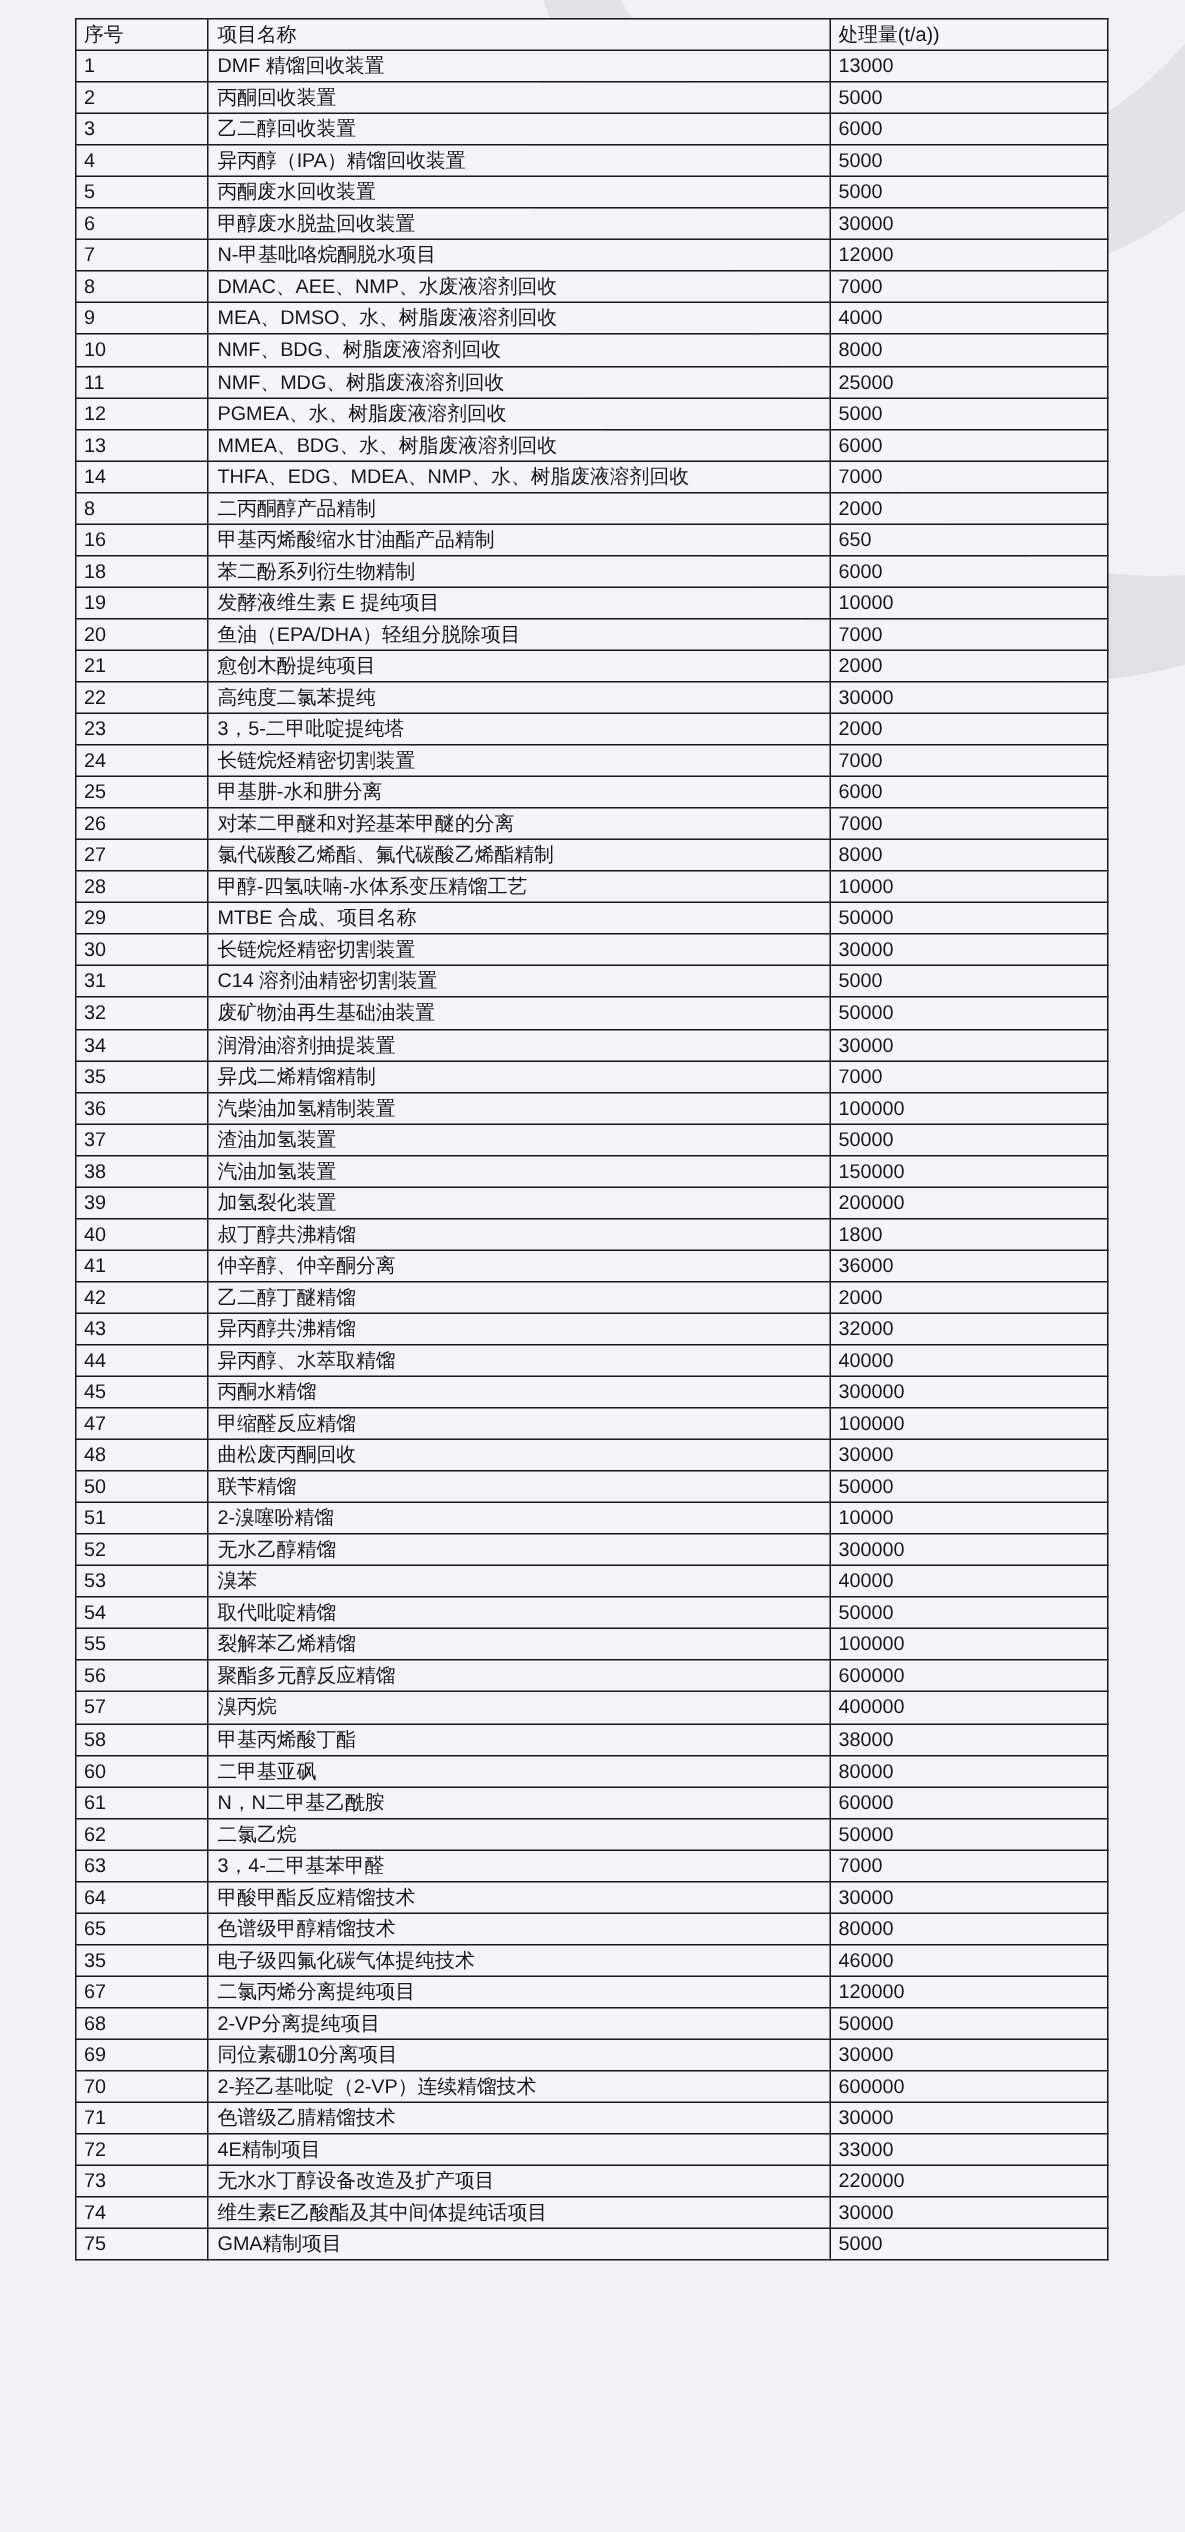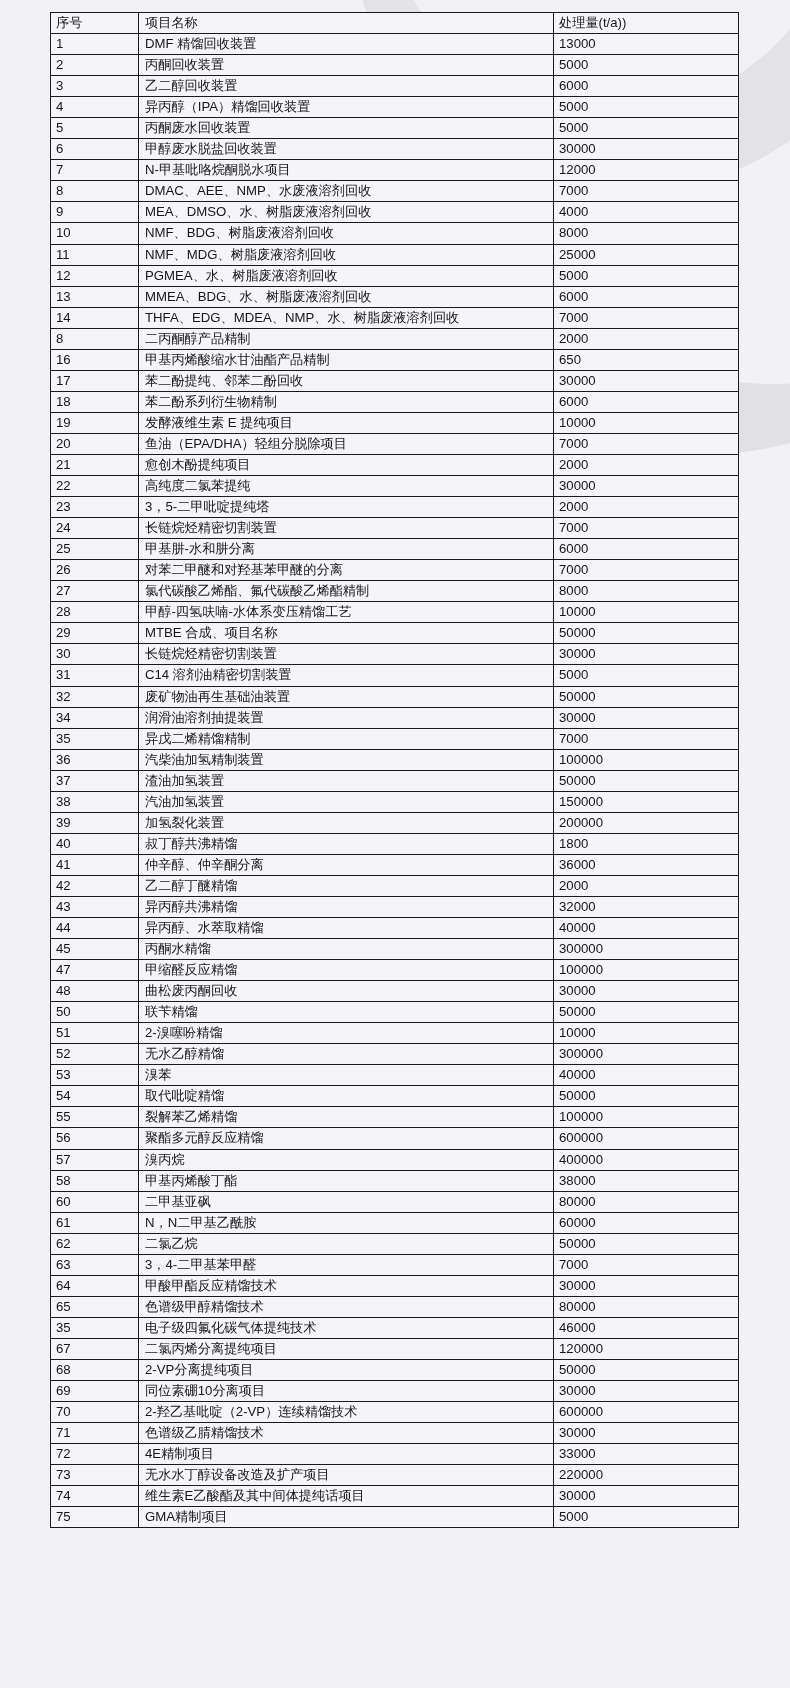--- a/index.html
+++ b/index.html
@@ -175,25 +175,20 @@
           <td class="cell-index">8</td>
           <td class="cell-name">二丙酮醇产品精制</td>
           <td class="cell-cap">2000</td>
         </tr>
         <tr>
           <td class="cell-index">16</td>
           <td class="cell-name">甲基丙烯酸缩水甘油酯产品精制</td>
           <td class="cell-cap">650</td>
         </tr>
         <tr>
-          <td class="cell-index">17</td>
-          <td class="cell-name">苯二酚提纯、邻苯二酚回收</td>
-          <td class="cell-cap">30000</td>
-        </tr>
-        <tr>
           <td class="cell-index">18</td>
           <td class="cell-name">苯二酚系列衍生物精制</td>
           <td class="cell-cap">6000</td>
         </tr>
         <tr>
           <td class="cell-index">19</td>
           <td class="cell-name">发酵液维生素 E 提纯项目</td>
           <td class="cell-cap">10000</td>
         </tr>
         <tr>

